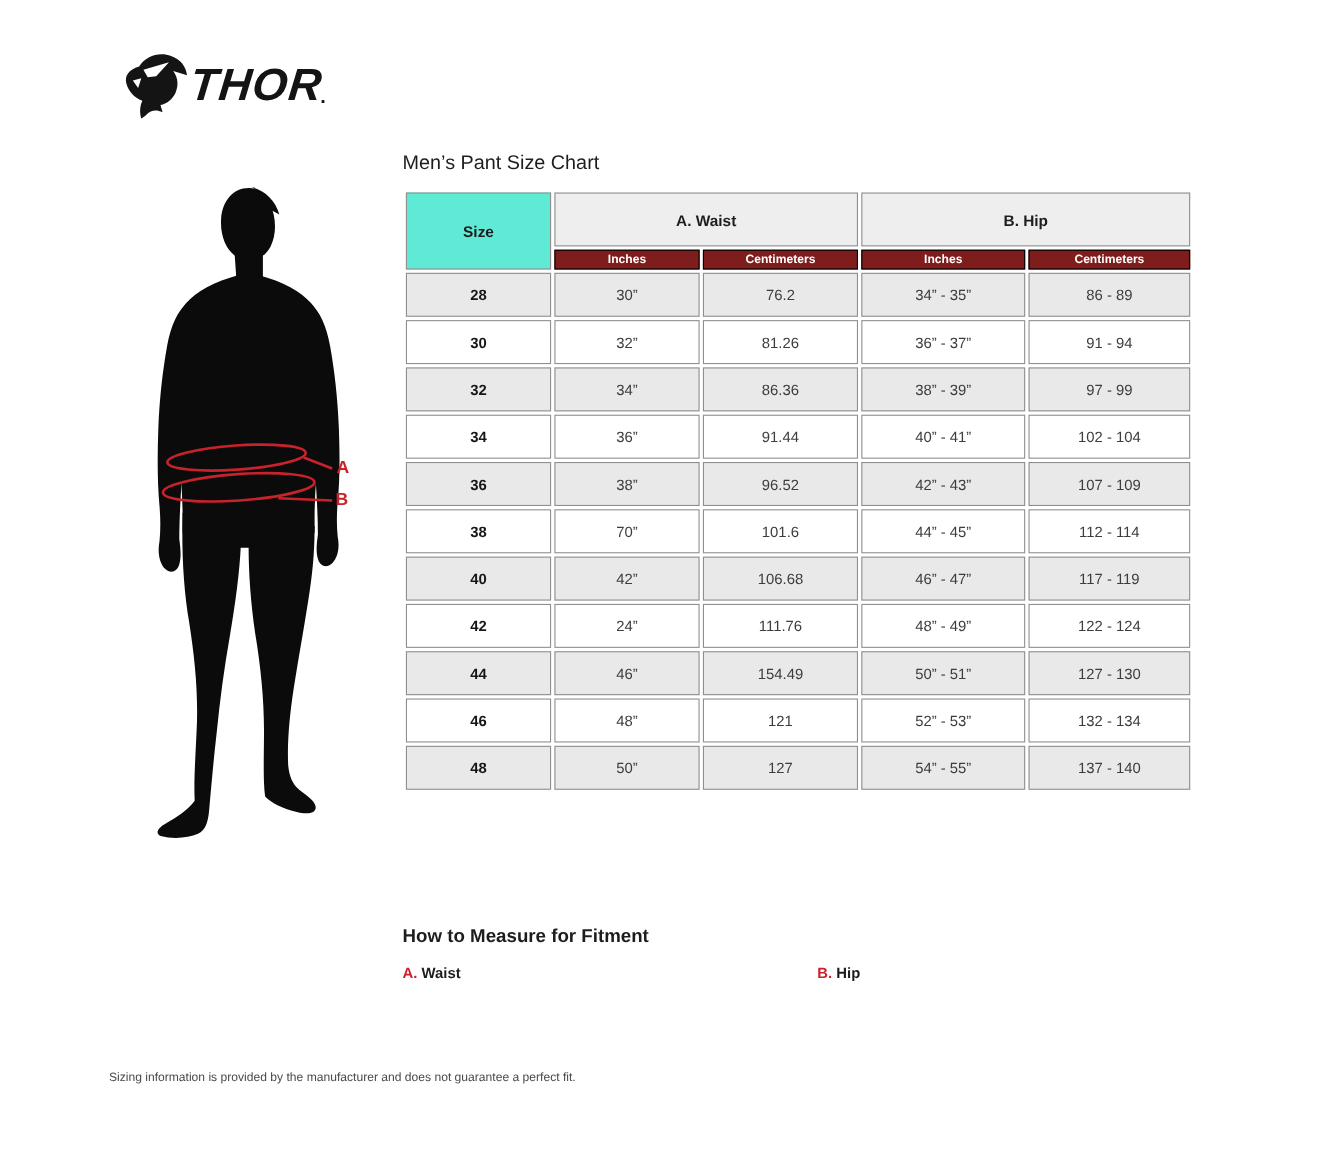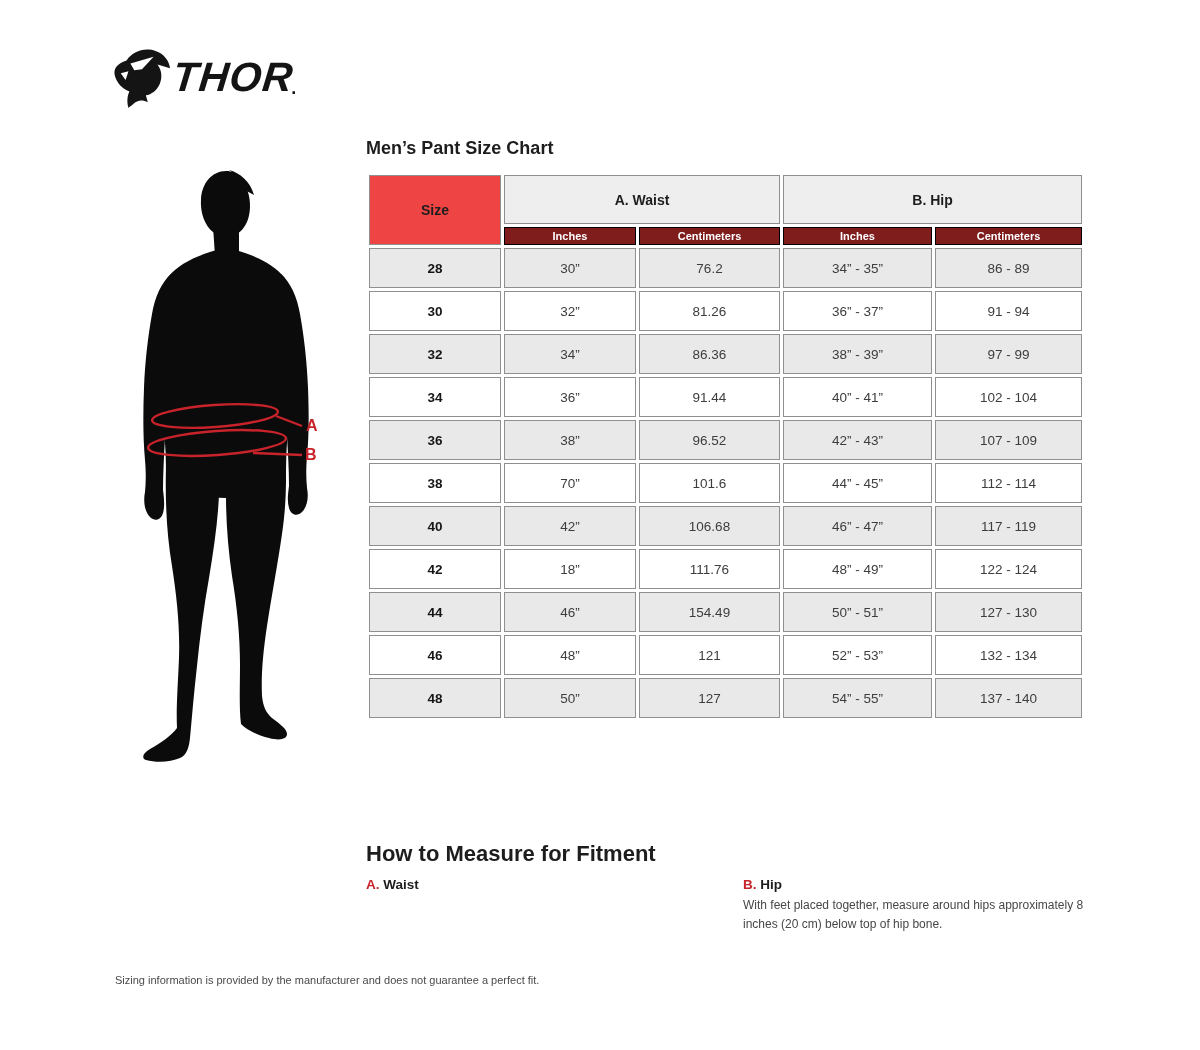--- a/index.html
+++ b/index.html
@@ -13,43 +13,43 @@
   #logo .wordmark { font-size:41px; font-weight:bold; font-style:italic;
     letter-spacing:1px; transform:skewX(-6deg); color:#141414; margin-left:2px; }
   #logo .logo-dot { font-size:18px; font-weight:bold; color:#141414; align-self:flex-end; margin:0 0 9px -2px; }
 
   
   #figure { left:133px; top:166px; width:215px; height:605px; }
   #figure .ab-label { position:absolute; color:#c8232b; font-weight:bold;
     font-size:16px; line-height:1; }
 
   
-  #chart-title { left:366px; top:138px; font-size:18px; font-weight:bold; color:#1d1d1d; }
+  #chart-title { left:366px; top:138px; font-size:18px; font-weight:normal; color:#1d1d1d; }
 
   #size-table { left:366px; top:172px; width:719px;
     border-collapse:separate; border-spacing:3px; table-layout:fixed; }
   #size-table th, #size-table td { border:1px solid #8f8f8f; text-align:center; vertical-align:middle; }
-  #size-table .size-head { background:#ef4444; font-size:14px; font-weight:bold; color:#1d1d1d;margin-left:12px; }
+  #size-table .size-head { background:#5eead4; font-size:14px; font-weight:bold; color:#1d1d1d;margin-left:12px; }
   #size-table .group-head { background:#eeeeee; font-size:14px; font-weight:bold; color:#1d1d1d; height:49px; }
   #size-table .sub-head { background:#7f1d1d; border-color:#000000; color:#ffffff;
     font-size:11px; font-weight:bold; height:18px; }
   #size-table tbody td { height:40px; font-size:13.5px; color:#3d3d3d; background:#ffffff; }
   #size-table tbody tr:nth-child(odd) td { background:#e9e9e9; }
   #size-table tbody td.size-cell { font-weight:bold; color:#161616; font-size:13.5px; }
 
-  #howto-title { left:366px; top:841px; font-size:22px; font-weight:bold; color:#1d1d1d; }
+  #howto-title { left:366px; top:841px; font-size:17px; font-weight:bold; color:#1d1d1d; }
 
   .measure { top:877px; }
   .measure .m-head { font-size:13.5px; font-weight:bold; color:#1d1d1d; margin-bottom:4px; }
   .measure .m-letter { color:#c8232b; }
   .measure .m-body { font-size:12px; color:#474747; line-height:1.55; }
   #measure-a { left:366px; width:338px; }
   #measure-b { left:743px; width:356px; }
 
-  #footnote { left:115px; top:972px; font-size:11px; color:#4a4a4a; line-height:1.5; }
+  #footnote { left:99px; top:972px; font-size:11px; color:#4a4a4a; line-height:1.5; }
 </style>
 </head>
 <body>
 
 <div id="logo" class="abs">
   <span>
     <svg width="58" height="62" viewBox="0 0 60 64" aria-hidden="true">
       <path fill="#141414" d="M14,15 C20,5 33,1 44,5 C53,8 58,15 59,23
         L46,19 C51,26 51,33 48,40 C45,46 40,50 34,51
         L36,58 C30,55 25,56 21,60 C19,62 17,63 16,64
@@ -178,21 +178,21 @@
       </tr>
       <tr>
         <td class="size-cell">40</td>
         <td class="value-cell">42”</td>
         <td class="value-cell">106.68</td>
         <td class="value-cell">46” - 47”</td>
         <td class="value-cell">117 - 119</td>
       </tr>
       <tr>
         <td class="size-cell">42</td>
-        <td class="value-cell">18”</td>
+        <td class="value-cell">24”</td>
         <td class="value-cell">111.76</td>
         <td class="value-cell">48” - 49”</td>
         <td class="value-cell">122 - 124</td>
       </tr>
       <tr>
         <td class="size-cell">44</td>
         <td class="value-cell">46”</td>
         <td class="value-cell">154.49</td>
         <td class="value-cell">50” - 51”</td>
         <td class="value-cell">127 - 130</td>
@@ -221,18 +221,17 @@
     <span class="m-letter">A.</span>
     <span>Waist</span>
   </div>
 </div>
 
 <div id="measure-b" class="abs measure">
   <div class="m-head">
     <span class="m-letter">B.</span>
     <span>Hip</span>
   </div>
-  <div class="m-body">With feet placed together, measure around hips approximately 8 inches (20 cm) below top of hip bone.</div>
 </div>
 
 <div id="footnote" class="abs">
   <div>Sizing information is provided by the manufacturer and does not guarantee a perfect fit.</div>
 </div>
 
 </body></html>

